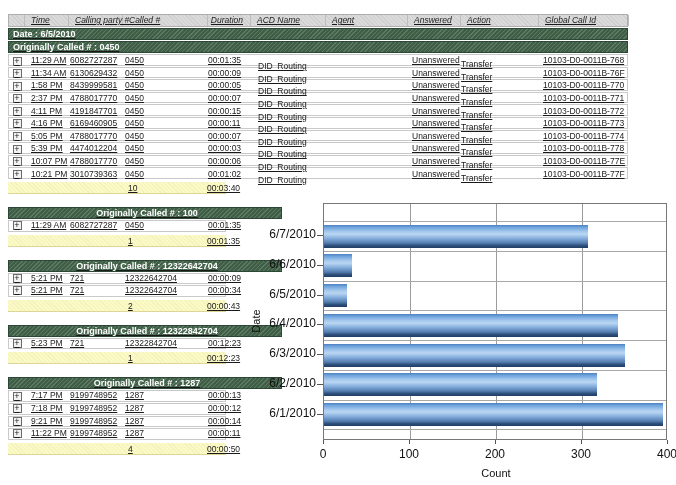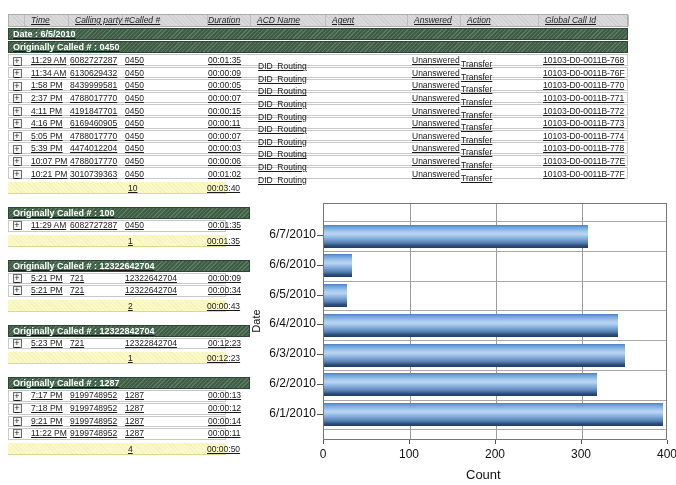--- a/index.html
+++ b/index.html
@@ -15,31 +15,31 @@
 
   .thead {
     height: 13px; border: 1px solid #aeaeae;
     background: #dadada;
     background-image: repeating-linear-gradient(45deg, rgba(0,0,0,.05) 0 1px, transparent 1px 3px);
   }
   .th {
     font-style: italic; font-size: 8.5px; line-height: 11px; white-space: nowrap;
     padding-left: 6px; border-right: 1px solid #bdbdbd; overflow: visible; color:#222;
   }
-  .th.duration { text-align: left; padding-right: 0; padding-left: 0; }
+  .th.duration { text-align: right; padding-right: 7px; padding-left: 0; }
 
   .groupbar {
     height: 12px; margin-top: 1px; width: 620px;
     background: var(--green, #3F5E46);
     background-image: repeating-linear-gradient(135deg, rgba(255,255,255,.16) 0 1px, transparent 1px 3px);
     border: 1px solid #2d4736;
     color: #fff; font-weight: bold; font-size: 9px; line-height: 10px; padding-left: 4px;
     white-space: nowrap; overflow: hidden;
   }
-  .groupbar.narrowbar { width: 242px; }
+  .groupbar.narrowbar { width: 274px; text-align: center; }
 
   .drow {
     height: 11.6px; margin-top: 1px; background: #fff;
     border: 1px solid #c9c9c9; font-size: 8.5px; line-height: 9.5px;
     align-items: center;
   }
   .cell { white-space: nowrap; overflow: hidden; }
   .cell.time     { padding-left: 6px; }
   .cell.calling  { padding-left: 1px; }
   .cell.called   { padding-left: 2px; }
@@ -84,22 +84,22 @@
     position: absolute; left: 258px; width: 58px; height: 15px;
     font-size: 12px; line-height: 15px; text-align: right; white-space: nowrap; color:#111;
   }
   .ytick { position: absolute; left: 317px; width: 6px; height: 1px; background: #555; }
   .xtick { position: absolute; width: 1px; height: 4px; top: 440px; background: #555; }
   .xlab {
     position: absolute; top: 447px; width: 44px; height: 14px;
     font-size: 12px; text-align: center; color:#111;
   }
   .count-label {
-    position: absolute; left: 466px; top: 467px; width: 80px;
-    font-size: 13px; color:#111;
+    position: absolute; left: 456px; top: 467px; width: 80px;
+    font-size: 11px; text-align: center; color:#111;
   }
   .date-label {
     position: absolute; left: 242px; top: 314px; width: 30px; height: 14px;
     font-size: 11px; text-align: center; transform: rotate(-90deg); color:#111;
   }
 </style>
 </head>
 <body>
 
 <div class="page">

